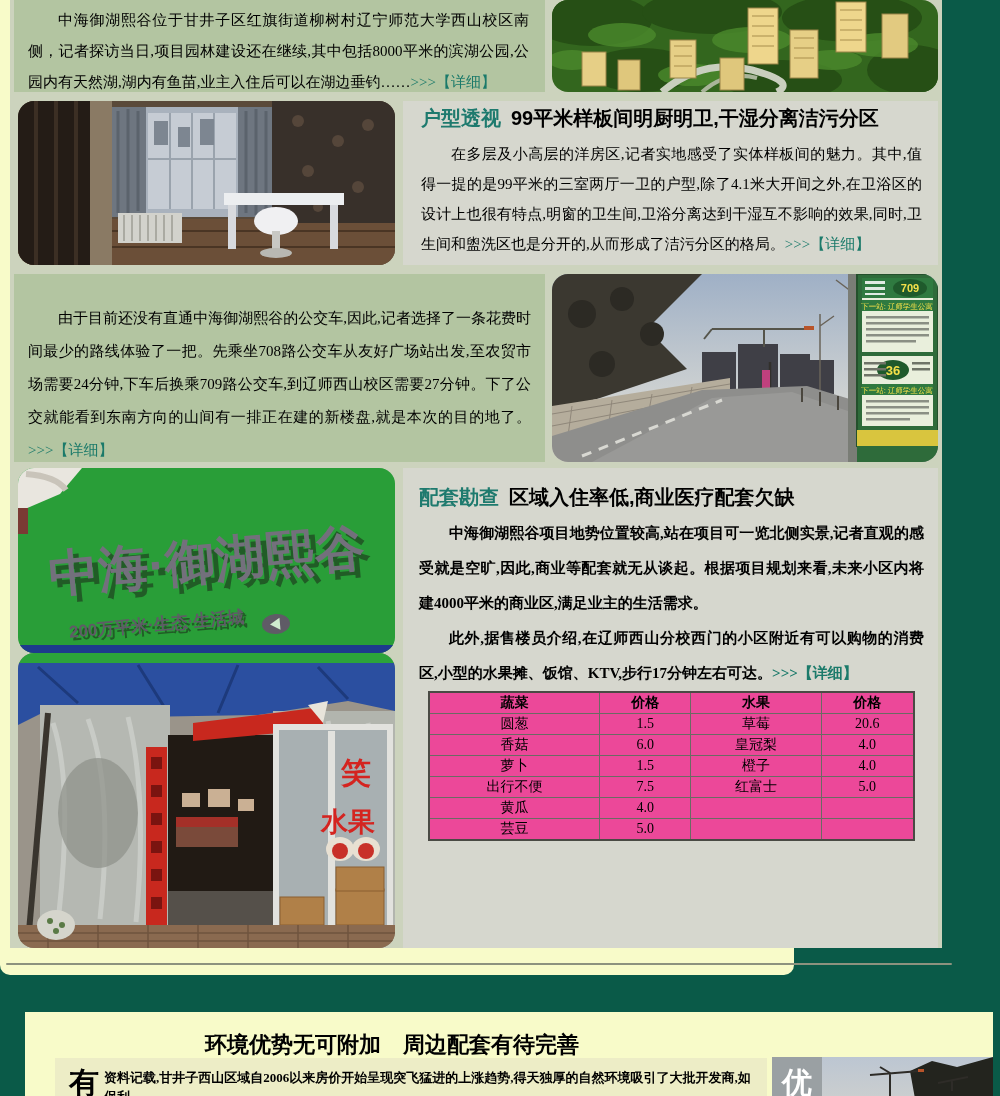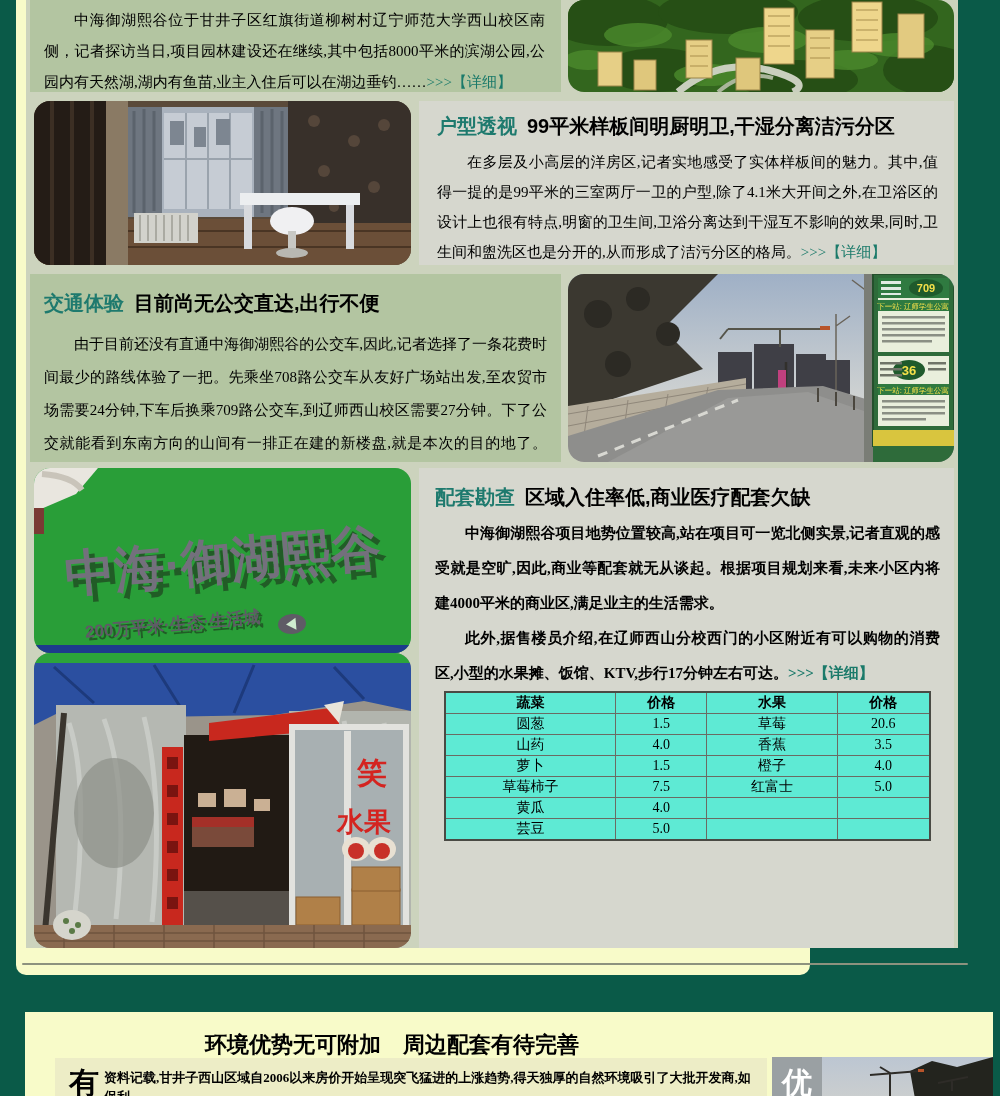--- a/index.html
+++ b/index.html
@@ -1,20 +1,20 @@
 <!DOCTYPE html>
 <html><head>
 <meta charset="utf-8">
 <style>
   html,body{margin:0;padding:0;}
   #app{position:relative;width:1000px;height:1096px;background:#0a5a48;overflow:hidden;
        font-family:"Liberation Serif",serif;color:#000;}
 
   
-  .frame{position:absolute;left:16px;top:0;width:794px;height:975px;background:#f8fbc9;
+  .frame{position:absolute;left:0;top:0;width:794px;height:975px;background:#f8fbc9;
          border-bottom-right-radius:10px;border-bottom-left-radius:10px;}
   .frame-inner{position:absolute;left:10px;top:0;width:932px;height:948px;background:#ccd3bd;overflow:hidden;}
   .frame-line{position:absolute;left:6px;top:963px;width:946px;height:2px;background:#8d927e;border-radius:2px;}
 
   .blk{position:absolute;box-sizing:border-box;}
   .sage{background:#b3c5a1;}
   .gray{background:#d6d7ce;}
   .photo{position:absolute;overflow:hidden;border-radius:16px;}
   .photo svg{display:block;}
 
@@ -22,21 +22,21 @@
   .s1 p.body{font-size:15px;line-height:31px;}
   .s2 p.body{font-size:15px;line-height:30px;}
   .s3 p.body{font-size:15px;line-height:33px;}
   .s4 p.body{font-size:15px;line-height:35px;font-weight:bold;}
   .more{color:#1b7a6a;cursor:pointer;}
   h2.sec{margin:0;font-family:"Liberation Sans",sans-serif;font-size:20px;font-weight:bold;line-height:26px;white-space:nowrap;}
   h2.sec .tag{color:#1e7a6e;margin-right:10px;}
 
   
   .tbl-title{margin:14px 0 6px 0;text-align:center;font-size:16px;font-weight:bold;}
-  table.price{border-collapse:collapse;margin:0 auto;width:487px;background:#5eead4;
+  table.price{border-collapse:collapse;margin:0 auto;width:487px;background:#ec4899;
               border:2px solid #4a4a44;font-size:14px;}
   table.price th,table.price td{border:1px solid #6b6b63;text-align:center;height:20px;padding:0 2px;}
   table.price th{font-weight:bold;}
 
   
   .panel{position:absolute;left:25px;top:1012px;width:968px;height:120px;background:#f8fbc9;}
   .panel-title{position:absolute;left:180px;top:18px;margin:0;font-family:"Liberation Sans",sans-serif;
                font-size:22px;font-weight:bold;white-space:nowrap;}
   .panel-body{position:absolute;left:30px;top:46px;width:712px;height:74px;background:#ededc6;
               box-sizing:border-box;padding:10px 12px 0 14px;font-size:13px;font-weight:bold;line-height:19px;}
@@ -137,27 +137,26 @@
               <circle cx="300" cy="106" r="5"></circle>
             </g>
           <rect x="206" y="92" width="120" height="12" fill="#eceef0"></rect>
           <rect x="210" y="104" width="8" height="44" fill="#d8dade"></rect>
           <rect x="312" y="104" width="8" height="44" fill="#d8dade"></rect>
           <ellipse cx="258" cy="120" rx="22" ry="14" fill="#f0f0f2"></ellipse>
           <rect x="254" y="130" width="8" height="22" fill="#c8c8c4"></rect>
           <ellipse cx="258" cy="152" rx="16" ry="5" fill="#b8b8b2"></ellipse>
         </svg>
       </div>
-      <div class="blk gray s2" style="left:393px;top:101px;width:535px;height:164px;padding:12px 16px 0 18px;">
+      <div class="blk gray s2" style="left:393px;top:101px;width:535px;height:164px;padding:4px 16px 0 18px;">
         <h2 class="sec"><span class="tag">户型透视</span><span>99平米样板间明厨明卫,干湿分离洁污分区</span></h2>
         <p class="body" style="margin-top:8px;"><span>在多层及小高层的洋房区,记者实地感受了实体样板间的魅力。其中,值得一提的是99平米的三室两厅一卫的户型,除了4.1米大开间之外,在卫浴区的设计上也很有特点,明窗的卫生间,卫浴分离达到干湿互不影响的效果,同时,卫生间和盥洗区也是分开的,从而形成了洁污分区的格局。</span><span class="more">&gt;&gt;&gt;【详细】</span></p>
       </div>
 
       <div class="blk sage s3" style="left:4px;top:274px;width:531px;height:188px;padding:16px 14px 0 14px;">
-        <h2 class="sec"><span class="tag">交通体验</span><span>目前尚无公交直达,出行不便</span></h2>
         <p class="body" style="margin-top:12px;"><span>由于目前还没有直通中海御湖熙谷的公交车,因此,记者选择了一条花费时间最少的路线体验了一把。先乘坐708路公交车从友好广场站出发,至农贸市场需要24分钟,下车后换乘709路公交车,到辽师西山校区需要27分钟。下了公交就能看到东南方向的山间有一排正在建的新楼盘,就是本次的目的地了。</span><span class="more">&gt;&gt;&gt;【详细】</span></p>
       </div>
       <div class="photo" style="left:542px;top:274px;width:386px;height:188px;">
         <svg width="386" height="188" viewBox="0 0 386 188" preserveAspectRatio="none">
           <defs>
             <linearGradient id="sky" x1="0" y1="0" x2="0" y2="1">
               <stop offset="0" stop-color="#9fb0c6"></stop>
                 <stop offset="1" stop-color="#e8e4d8"></stop>
             </linearGradient>
           </defs>
@@ -352,33 +351,33 @@
             </tr>
           </thead>
           <tbody>
             <tr>
               <td>圆葱</td>
                 <td>1.5</td>
               <td>草莓</td>
                 <td>20.6</td>
             </tr>
             <tr>
-              <td>山药</td>
+              <td>香菇</td>
+                <td>6.0</td>
+              <td>皇冠梨</td>
                 <td>4.0</td>
-              <td>香蕉</td>
-                <td>3.5</td>
             </tr>
             <tr>
               <td>萝卜</td>
                 <td>1.5</td>
               <td>橙子</td>
                 <td>4.0</td>
             </tr>
             <tr>
-              <td>草莓柿子</td>
+              <td>出行不便</td>
                 <td>7.5</td>
               <td>红富士</td>
                 <td>5.0</td>
             </tr>
             <tr>
               <td>黄瓜</td>
                 <td>4.0</td>
               <td></td>
                 <td></td>
             </tr>

